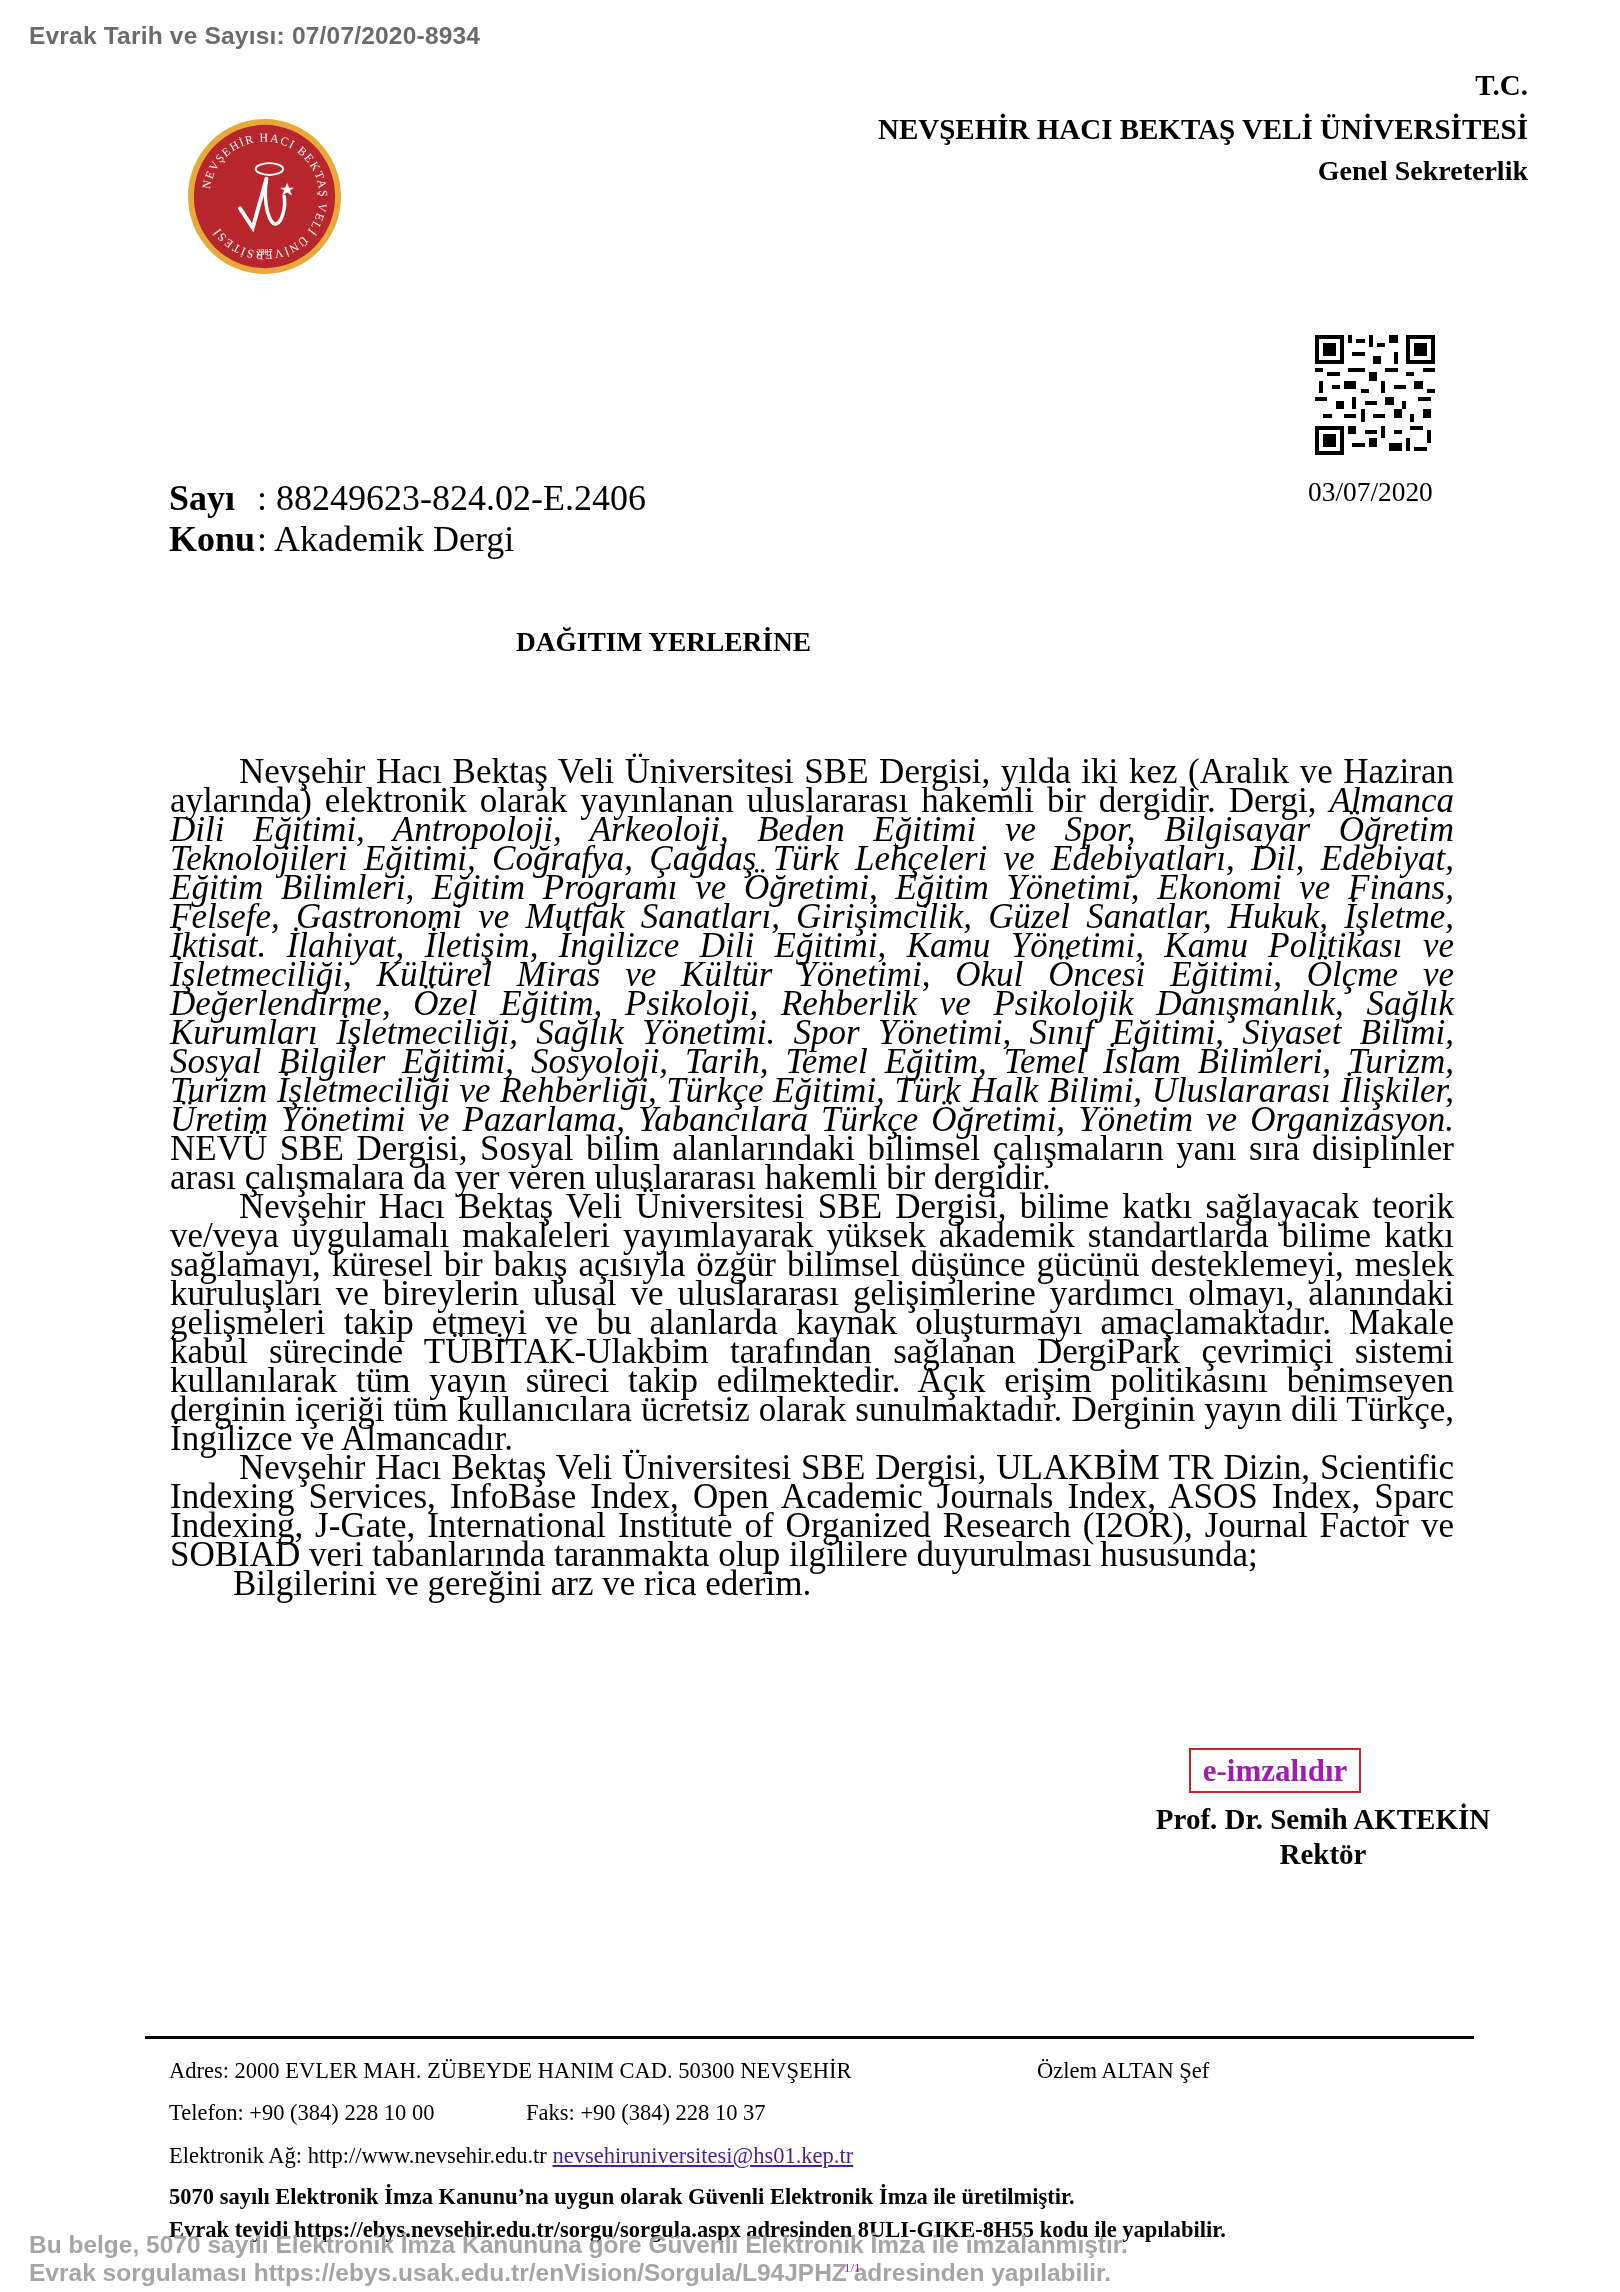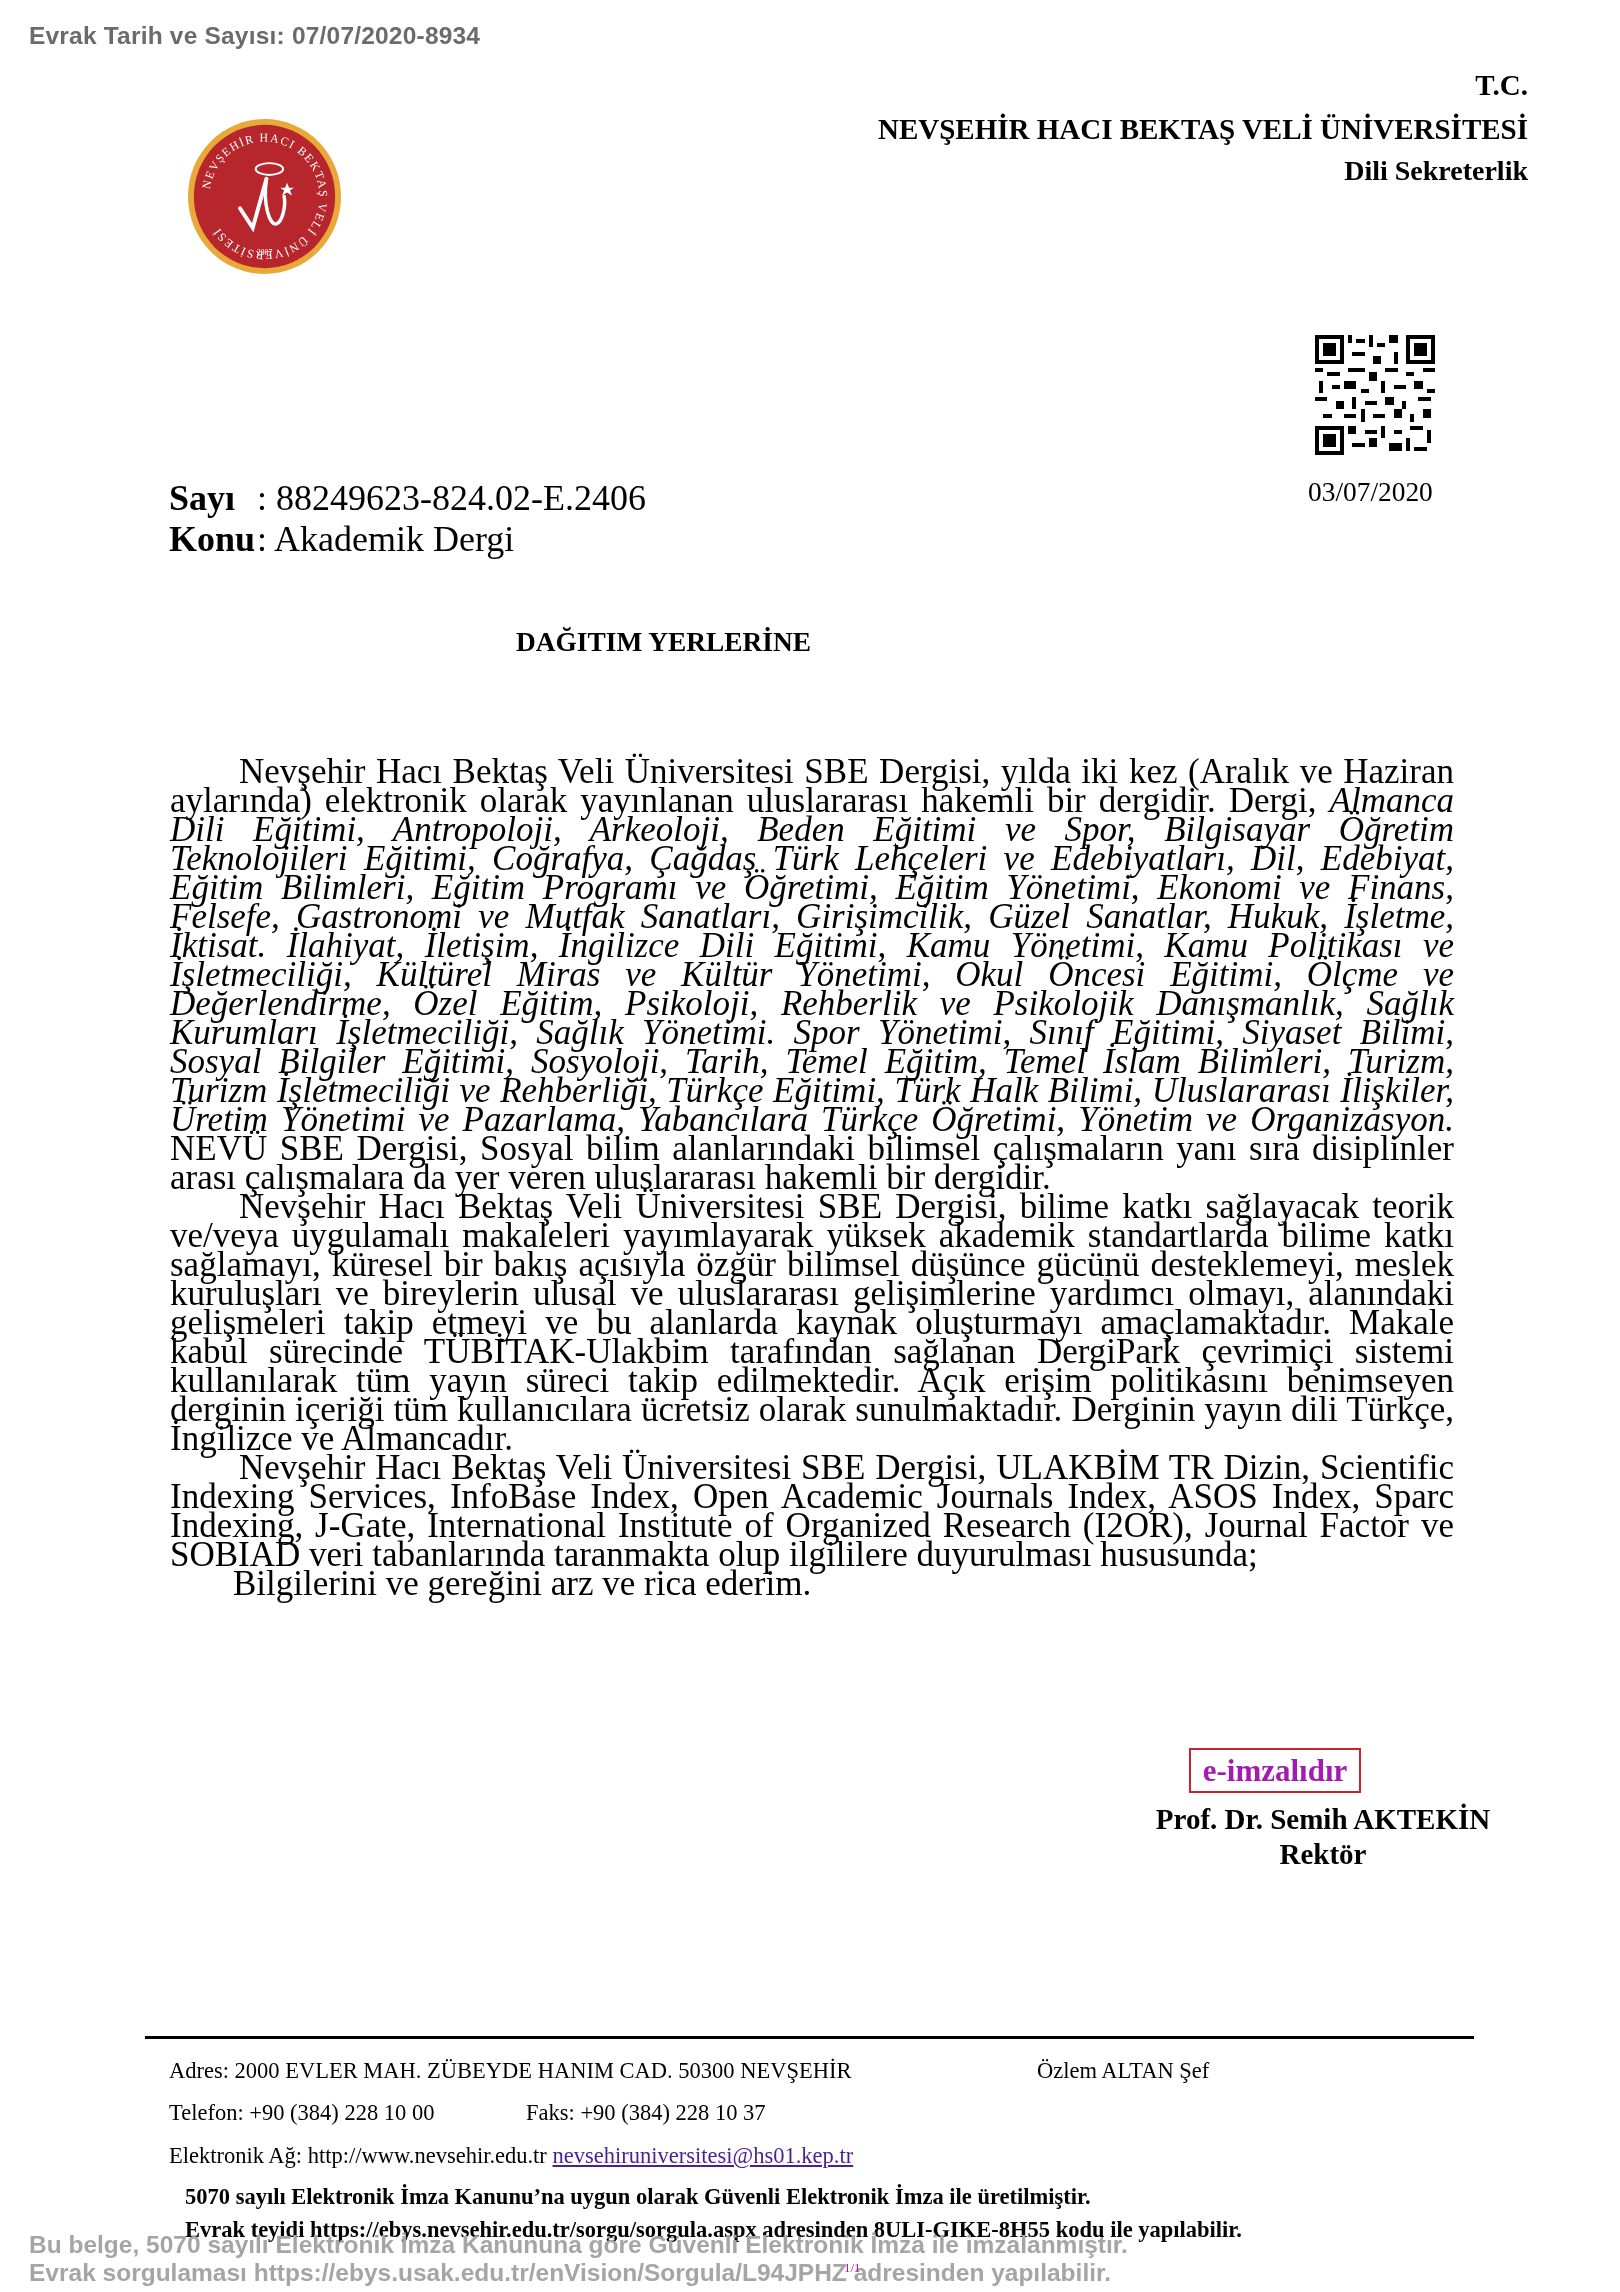--- a/index.html
+++ b/index.html
@@ -19,21 +19,21 @@
   .body { left:170px; top:757px; width:1284px; font-size:35px; line-height:29px; text-align:justify; }
   .body p { margin:0; text-indent:69px; }
   .body em { font-style:italic; }
   .body .closing { text-indent:63px; }
   .sig-box { left:1189px; top:1748px; width:172px; height:45px; border:2.9px solid #c8242b; box-sizing:border-box; display:flex; align-items:center; justify-content:center; color:#a21caf; font-weight:bold; font-size:31px; line-height:1; }
   .sig-name { left:980px; width:686px; top:1803px; text-align:center; font-weight:bold; font-size:29px; }
   .sig-title { left:980px; width:686px; top:1838px; text-align:center; font-weight:bold; font-size:29px; }
   .rule { left:145px; top:2036px; width:1329px; height:2.9px; background:#000; }
   .foot { font-size:22.5px; white-space:nowrap; }
   .foot a { color:#4c1d95; text-decoration:underline; }
-  .foot-bold { font-weight:bold; font-size:22.5px; white-space:nowrap; left:169px;margin-left:16px; }
+  .foot-bold { font-weight:bold; font-size:22.5px; white-space:nowrap; left:169px; }
   .watermark { left:29px; font-family:"Liberation Sans", sans-serif; font-weight:bold; font-size:24.5px; color:#a5a5a5; white-space:nowrap; }
 </style>
 </head>
 <body>
 
 <div class="abs stamp-top">Evrak Tarih ve Sayısı: 07/07/2020-8934</div>
 
 <div class="abs logo">
   <svg width="157" height="157" viewBox="0 0 160 160">
     <ellipse cx="80" cy="80" rx="78" ry="79" fill="#e9a93a"></ellipse>
@@ -47,21 +47,21 @@
     <ellipse cx="85" cy="52" rx="14" ry="6" fill="none" stroke="#fff" stroke-width="2"></ellipse>
     <path d="M55 92 L68 112 L82 62" fill="none" stroke="#fff" stroke-width="4" stroke-linecap="round"></path>
     <path d="M82 62 C78 90 86 110 92 108 C98 106 102 90 100 80" fill="none" stroke="#fff" stroke-width="3.5" stroke-linecap="round"></path>
     <polygon points="103,66 105,71 110,71 106,74 108,79 103,76 98,79 100,74 96,71 101,71" fill="#fff"></polygon>
     <text x="80" y="140" text-anchor="middle" font-family="Liberation Serif, serif" font-size="8" fill="#fff">2007</text>
   </svg>
 </div>
 
 <div class="abs hdr hdr-tc">T.C.</div>
 <div class="abs hdr hdr-uni">NEVŞEHİR HACI BEKTAŞ VELİ ÜNİVERSİTESİ</div>
-<div class="abs hdr hdr-dept">Dili Sekreterlik</div>
+<div class="abs hdr hdr-dept">Genel Sekreterlik</div>
 
 <div class="abs qr">
   <svg width="120" height="120" viewBox="0 0 29 29" shape-rendering="crispEdges">
     <rect width="29" height="29" fill="#fff"></rect>
     <g fill="#000">
       <rect x="0" y="0" width="7" height="7"></rect>
         <rect x="1" y="1" width="5" height="5" fill="#fff"></rect>
         <rect x="2" y="2" width="3" height="3"></rect>
       <rect x="22" y="0" width="7" height="7"></rect>
         <rect x="23" y="1" width="5" height="5" fill="#fff"></rect>

